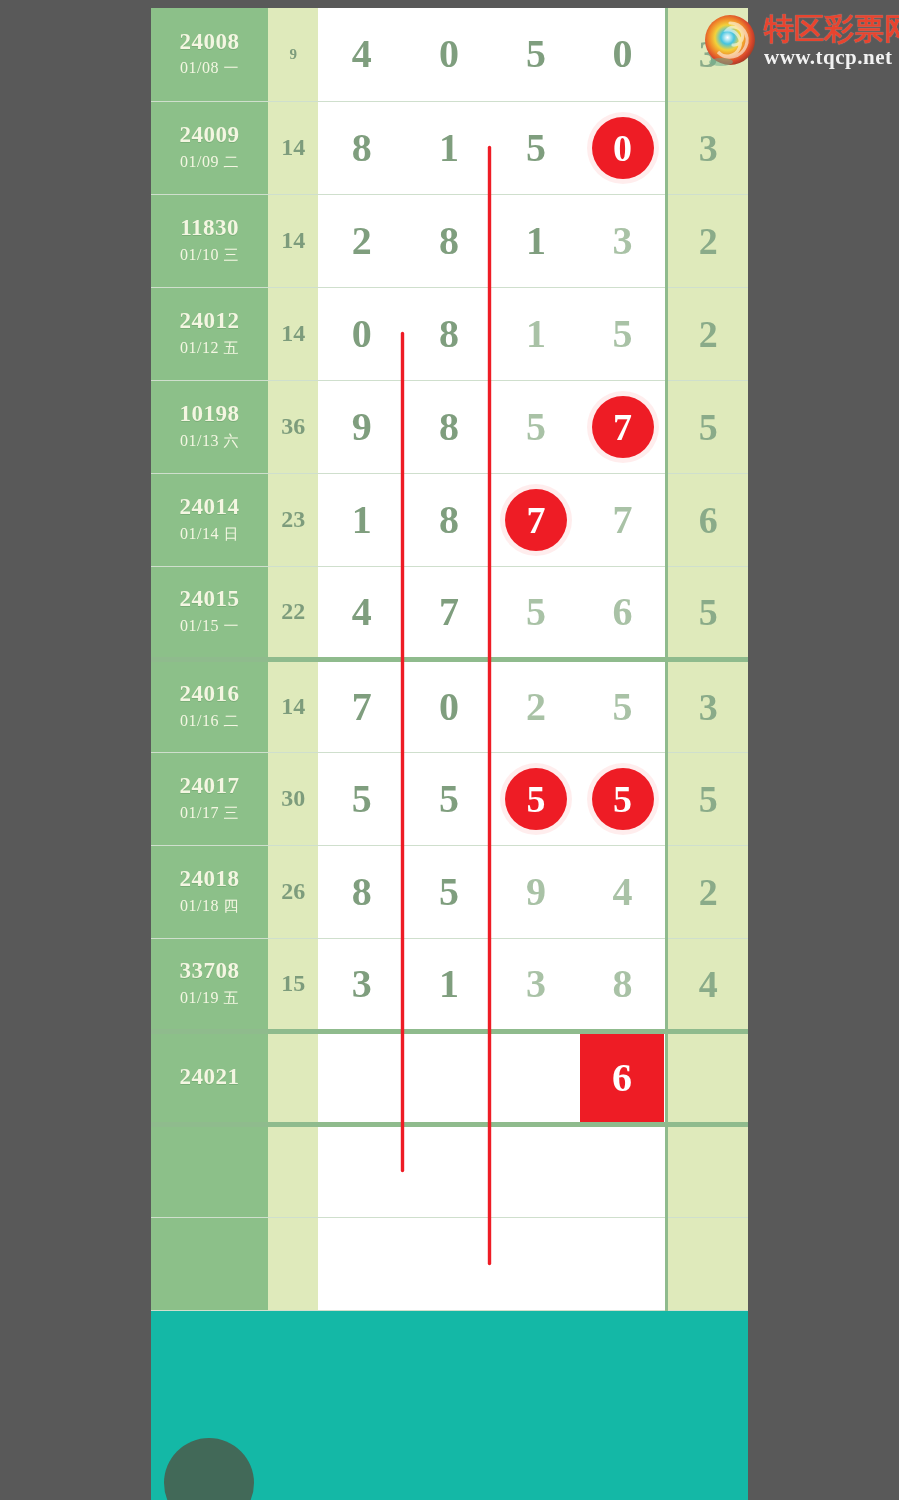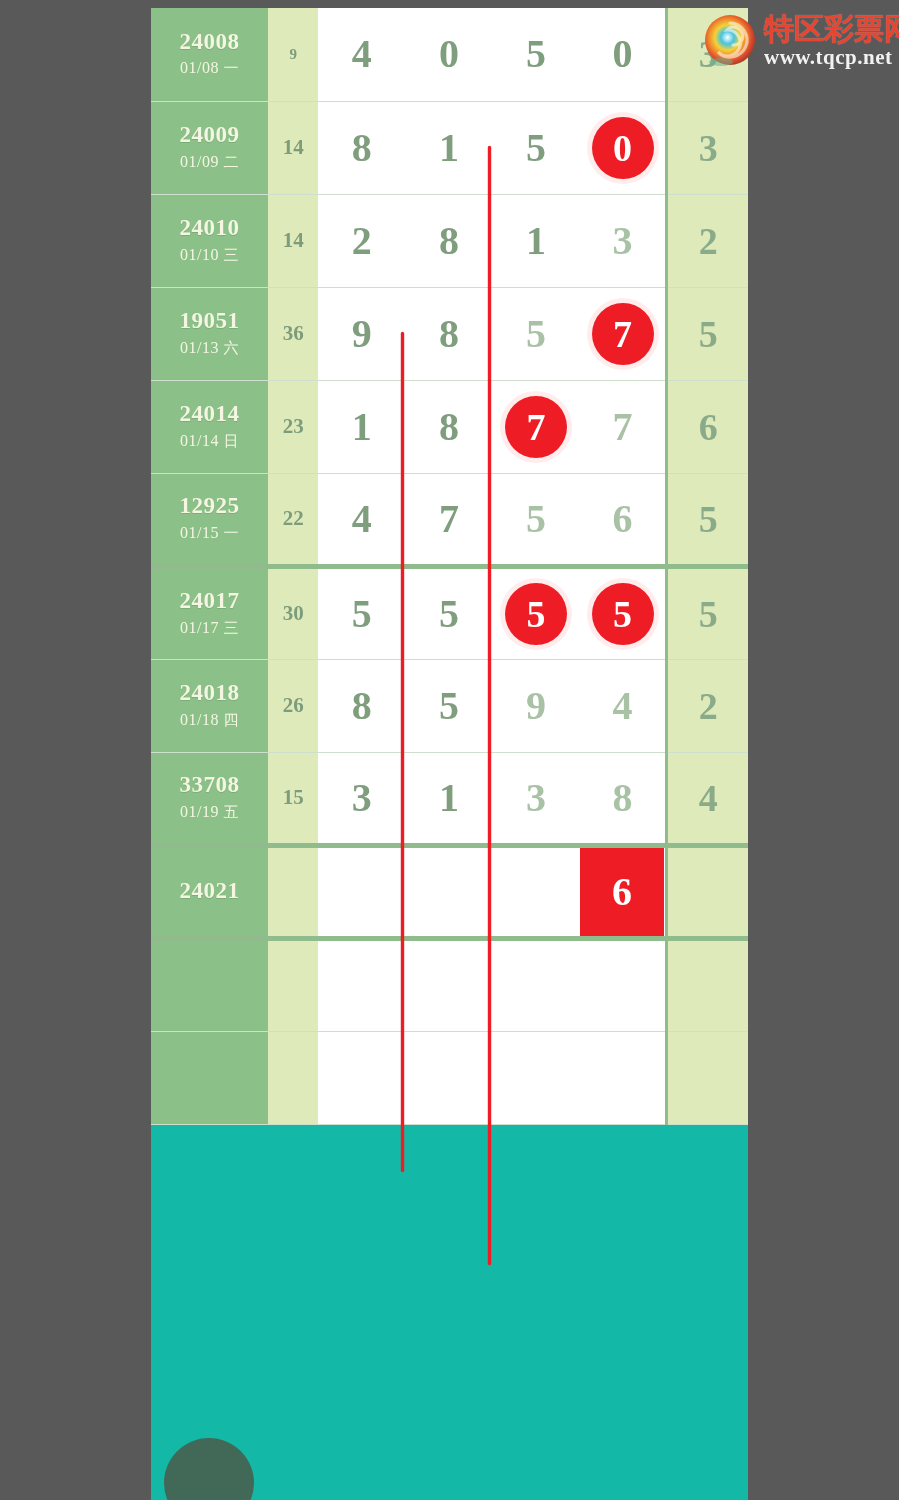--- a/index.html
+++ b/index.html
@@ -69,21 +69,21 @@
     font-size: 16px; font-weight: normal; margin-top: 5px;
     letter-spacing: .5px;
   }
   .issue-date .wd { font-family: "DejaVu Sans", sans-serif; font-size: 15px; }
 
   
   .cell-sum {
     background: #dfeabb;
     border-right: 2px solid #b6d3b3;
     text-align: center; vertical-align: middle;
-    color: #7d9c7c; font-weight: bold; font-size: 21px;
+    color: #7d9c7c; font-weight: bold; font-size: 24px;
   }
   .cell-sum.small { font-size: 15px; }
 
   
   .cell-num {
     background: #ffffff;
     border-right: 1px solid #d8e6d6;
     text-align: center; vertical-align: middle;
   }
   .cell-num.last-num { border-right: 3px solid #8fbb8d; }
@@ -173,33 +173,45 @@
             <td class="cell-num"><span class="num">8</span></td>
             <td class="cell-num"><span class="num">1</span></td>
             <td class="cell-num"><span class="num">5</span></td>
             <td class="cell-num last-num">
               <div class="marker">0</div>
             </td>
             <td class="cell-tail">3</td>
           </tr>
           <tr class="row">
             <td class="cell-issue">
-              <div class="issue-no">24010</div>
+              <div class="issue-no">11830</div>
               <div class="issue-date"><span>01/10</span> <span class="wd">三</span></div>
             </td>
             <td class="cell-sum">14</td>
             <td class="cell-num"><span class="num">2</span></td>
             <td class="cell-num"><span class="num">8</span></td>
             <td class="cell-num"><span class="num">1</span></td>
             <td class="cell-num last-num"><span class="num faded">3</span></td>
             <td class="cell-tail">2</td>
           </tr>
           <tr class="row">
             <td class="cell-issue">
-              <div class="issue-no">19051</div>
+              <div class="issue-no">24012</div>
+              <div class="issue-date"><span>01/12</span> <span class="wd">五</span></div>
+            </td>
+            <td class="cell-sum">14</td>
+            <td class="cell-num"><span class="num">0</span></td>
+            <td class="cell-num"><span class="num">8</span></td>
+            <td class="cell-num"><span class="num faded">1</span></td>
+            <td class="cell-num last-num"><span class="num faded">5</span></td>
+            <td class="cell-tail">2</td>
+          </tr>
+          <tr class="row">
+            <td class="cell-issue">
+              <div class="issue-no">10198</div>
               <div class="issue-date"><span>01/13</span> <span class="wd">六</span></div>
             </td>
             <td class="cell-sum">36</td>
             <td class="cell-num"><span class="num">9</span></td>
             <td class="cell-num"><span class="num">8</span></td>
             <td class="cell-num"><span class="num faded">5</span></td>
             <td class="cell-num last-num">
               <div class="marker">7</div>
             </td>
             <td class="cell-tail">5</td>
@@ -213,29 +225,41 @@
             <td class="cell-num"><span class="num">1</span></td>
             <td class="cell-num"><span class="num">8</span></td>
             <td class="cell-num">
               <div class="marker">7</div>
             </td>
             <td class="cell-num last-num"><span class="num faded">7</span></td>
             <td class="cell-tail">6</td>
           </tr>
           <tr class="row thick">
             <td class="cell-issue">
-              <div class="issue-no">12925</div>
+              <div class="issue-no">24015</div>
               <div class="issue-date"><span>01/15</span> <span class="wd">一</span></div>
             </td>
             <td class="cell-sum">22</td>
             <td class="cell-num"><span class="num">4</span></td>
             <td class="cell-num"><span class="num">7</span></td>
             <td class="cell-num"><span class="num faded">5</span></td>
             <td class="cell-num last-num"><span class="num faded">6</span></td>
             <td class="cell-tail">5</td>
+          </tr>
+          <tr class="row">
+            <td class="cell-issue">
+              <div class="issue-no">24016</div>
+              <div class="issue-date"><span>01/16</span> <span class="wd">二</span></div>
+            </td>
+            <td class="cell-sum">14</td>
+            <td class="cell-num"><span class="num">7</span></td>
+            <td class="cell-num"><span class="num">0</span></td>
+            <td class="cell-num"><span class="num faded">2</span></td>
+            <td class="cell-num last-num"><span class="num faded">5</span></td>
+            <td class="cell-tail">3</td>
           </tr>
           <tr class="row">
             <td class="cell-issue">
               <div class="issue-no">24017</div>
               <div class="issue-date"><span>01/17</span> <span class="wd">三</span></div>
             </td>
             <td class="cell-sum">30</td>
             <td class="cell-num"><span class="num">5</span></td>
             <td class="cell-num"><span class="num">5</span></td>
             <td class="cell-num">

